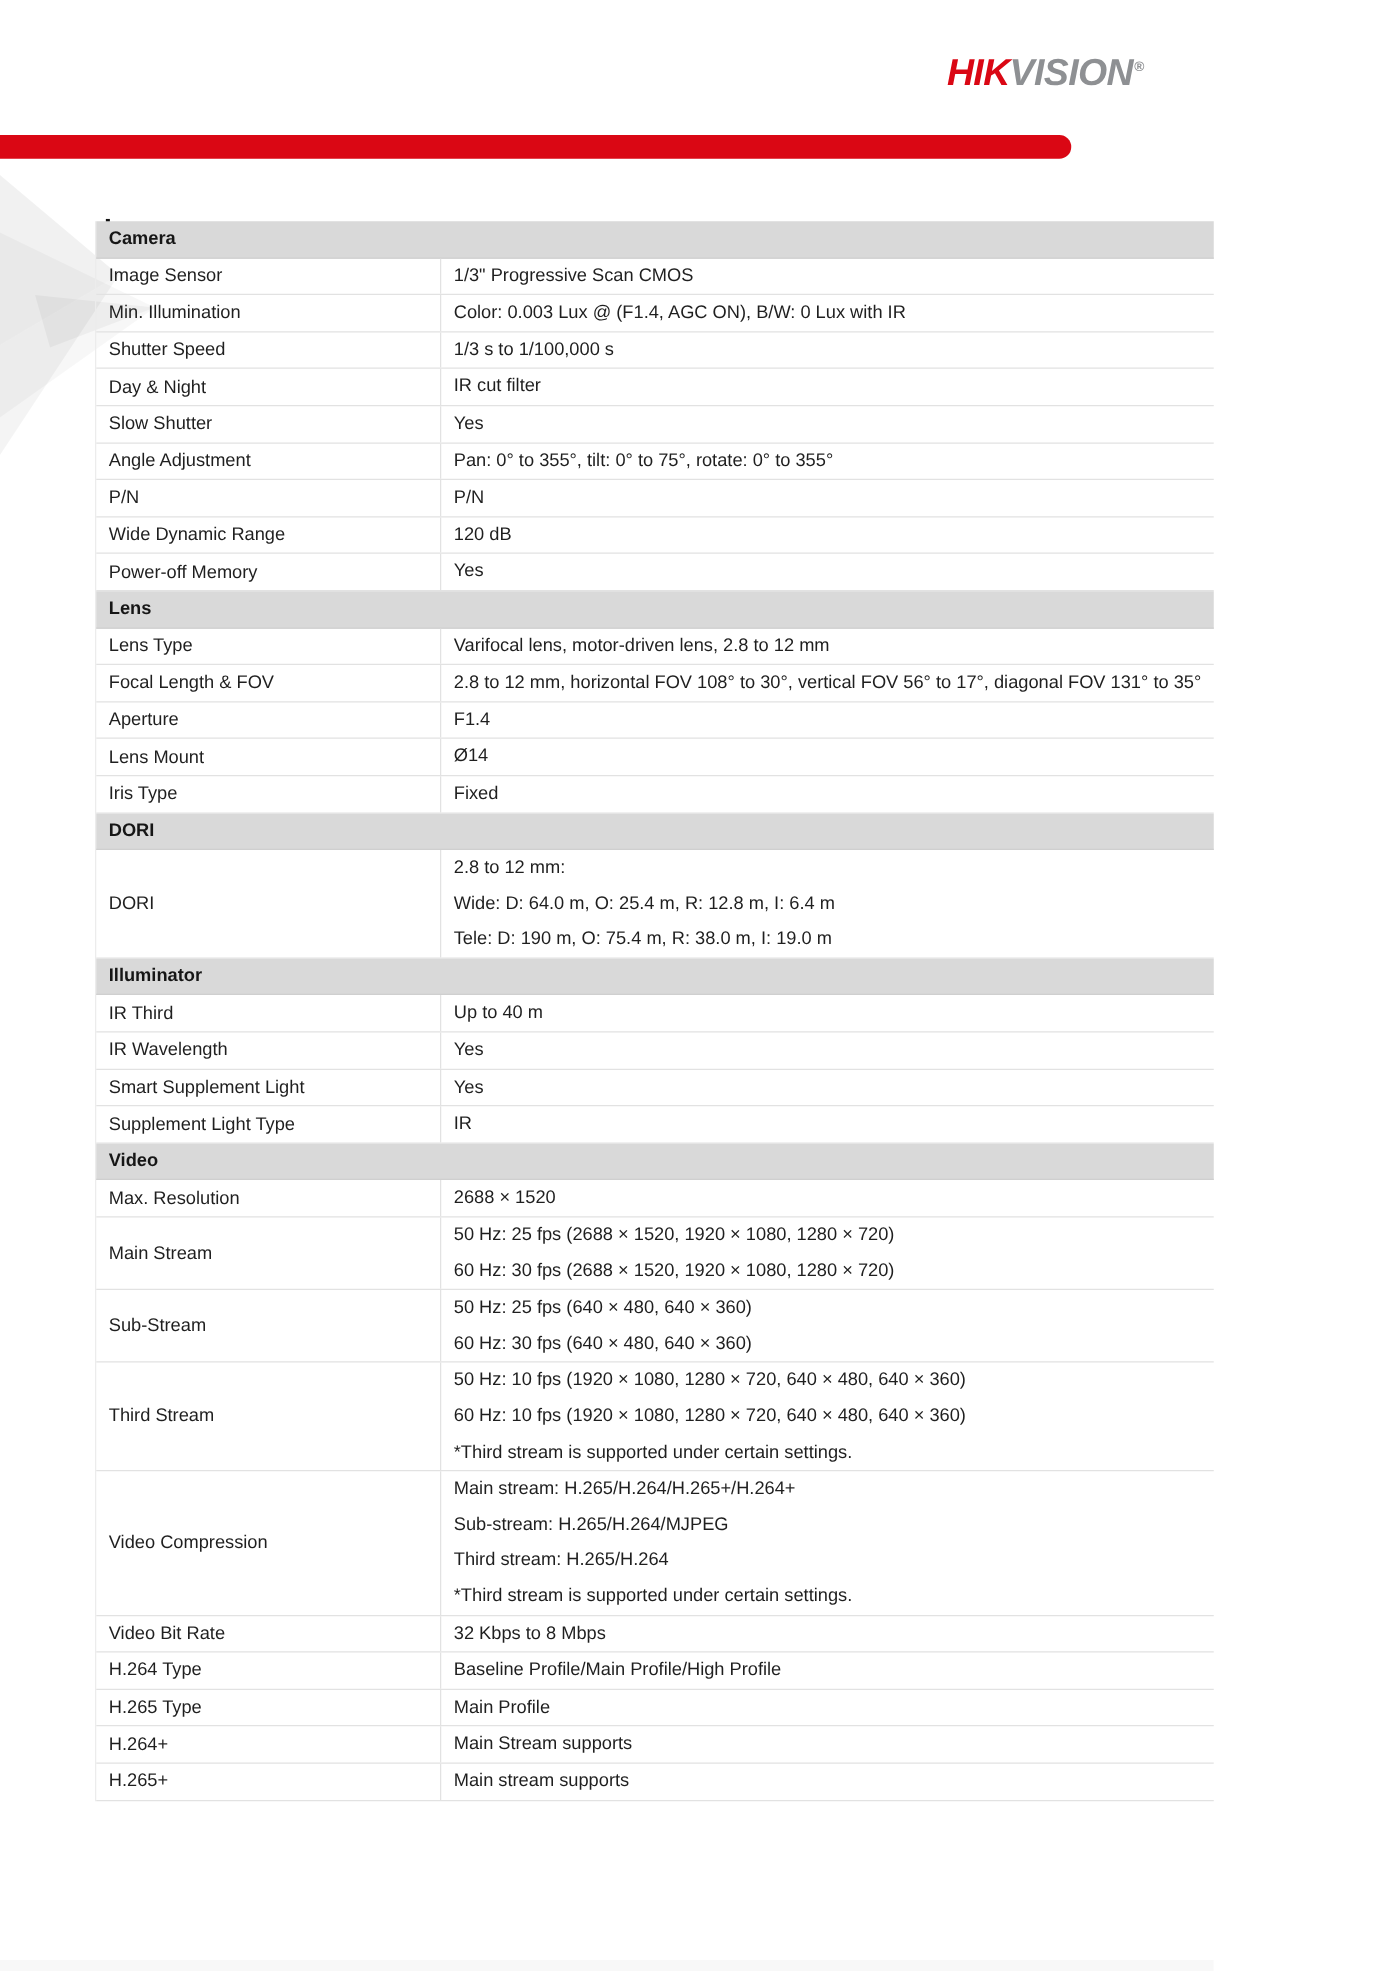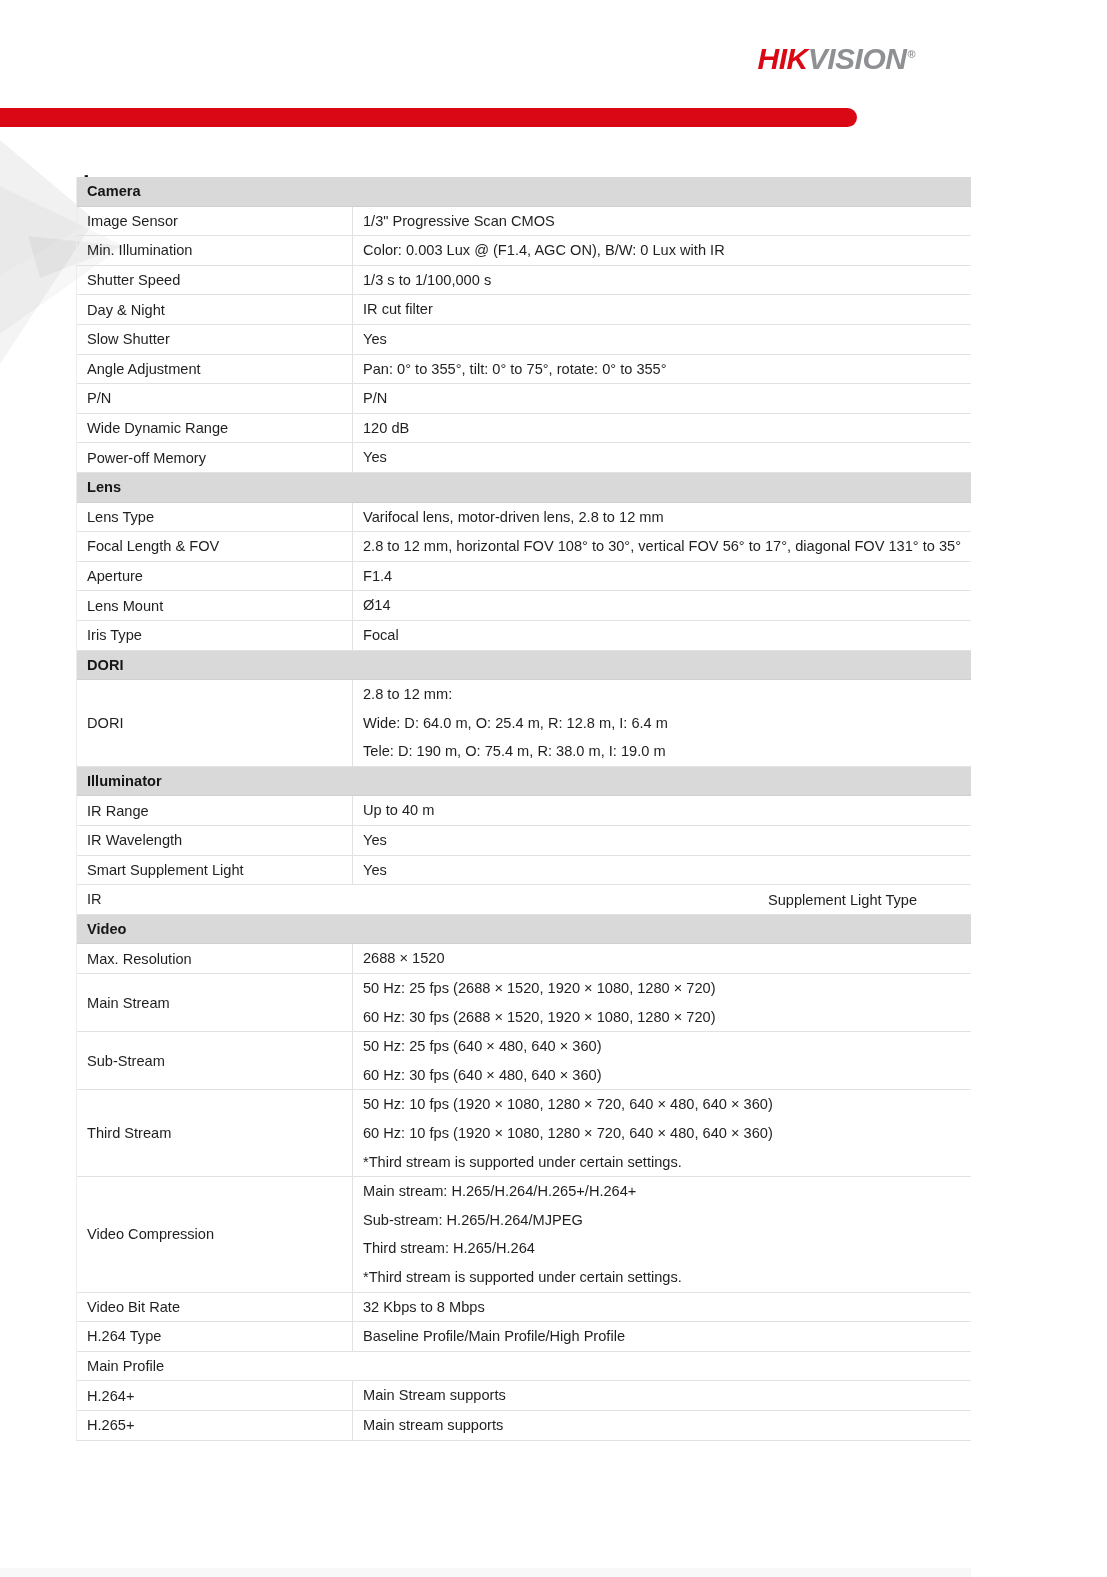--- a/index.html
+++ b/index.html
@@ -151,56 +151,56 @@
       </div>
       <div class="spec-row">
         <div class="cell label-cell">Lens Mount</div>
         <div class="cell value-cell">
           <div class="value-line">Ø14</div>
         </div>
       </div>
       <div class="spec-row">
         <div class="cell label-cell">Iris Type</div>
         <div class="cell value-cell">
-          <div class="value-line">Focal</div>
+          <div class="value-line">Fixed</div>
         </div>
       </div>
       <div class="section-header">DORI</div>
       <div class="spec-row">
         <div class="cell label-cell">DORI</div>
         <div class="cell value-cell">
           <div class="value-line">2.8 to 12 mm:</div>
           <div class="value-line">Wide: D: 64.0 m, O: 25.4 m, R: 12.8 m, I: 6.4 m</div>
           <div class="value-line">Tele: D: 190 m, O: 75.4 m, R: 38.0 m, I: 19.0 m</div>
         </div>
       </div>
       <div class="section-header">Illuminator</div>
       <div class="spec-row">
-        <div class="cell label-cell">IR Range</div>
+        <div class="cell label-cell">IR Third</div>
         <div class="cell value-cell">
           <div class="value-line">Up to 40 m</div>
         </div>
       </div>
       <div class="spec-row">
         <div class="cell label-cell">IR Wavelength</div>
         <div class="cell value-cell">
           <div class="value-line">Yes</div>
         </div>
       </div>
       <div class="spec-row">
         <div class="cell label-cell">Smart Supplement Light</div>
         <div class="cell value-cell">
           <div class="value-line">Yes</div>
         </div>
       </div>
       <div class="spec-row">
+        <div class="cell label-cell">Supplement Light Type</div>
         <div class="cell value-cell">
           <div class="value-line">IR</div>
         </div>
-        <div class="cell label-cell">Supplement Light Type</div>
       </div>
       <div class="section-header">Video</div>
       <div class="spec-row">
         <div class="cell label-cell">Max. Resolution</div>
         <div class="cell value-cell">
           <div class="value-line">2688 × 1520</div>
         </div>
       </div>
       <div class="spec-row">
         <div class="cell label-cell">Main Stream</div>
@@ -239,20 +239,21 @@
           <div class="value-line">32 Kbps to 8 Mbps</div>
         </div>
       </div>
       <div class="spec-row">
         <div class="cell label-cell">H.264 Type</div>
         <div class="cell value-cell">
           <div class="value-line">Baseline Profile/Main Profile/High Profile</div>
         </div>
       </div>
       <div class="spec-row">
+        <div class="cell label-cell">H.265 Type</div>
         <div class="cell value-cell">
           <div class="value-line">Main Profile</div>
         </div>
       </div>
       <div class="spec-row">
         <div class="cell label-cell">H.264+</div>
         <div class="cell value-cell">
           <div class="value-line">Main Stream supports</div>
         </div>
       </div>

